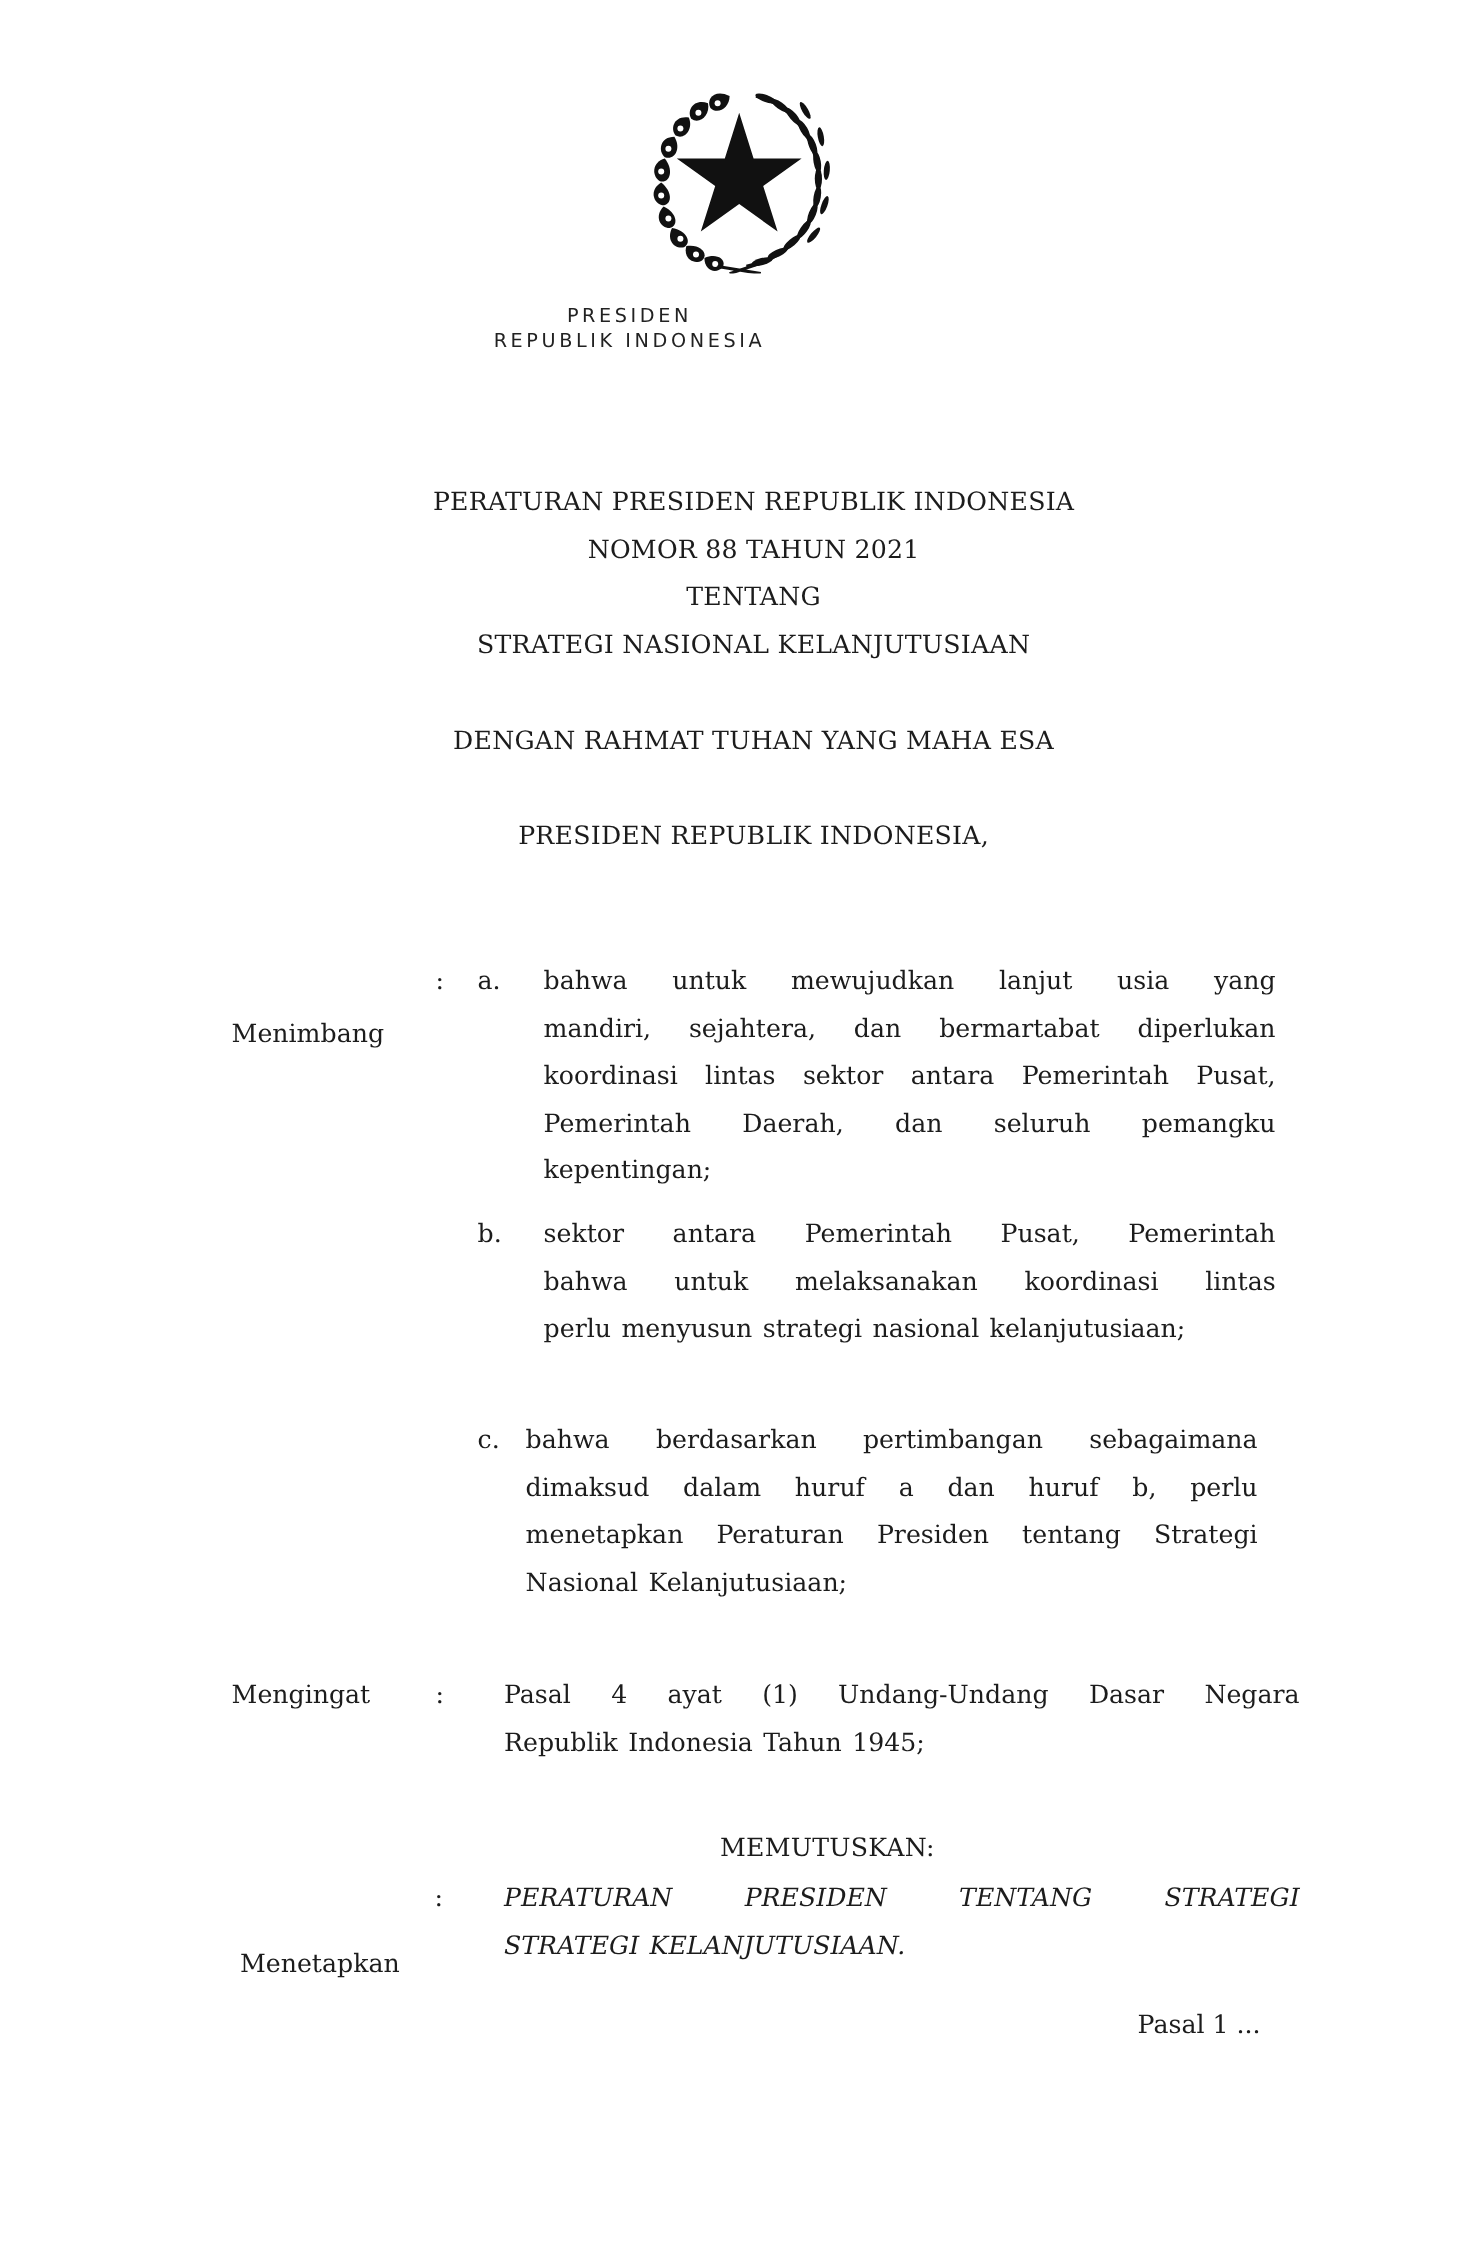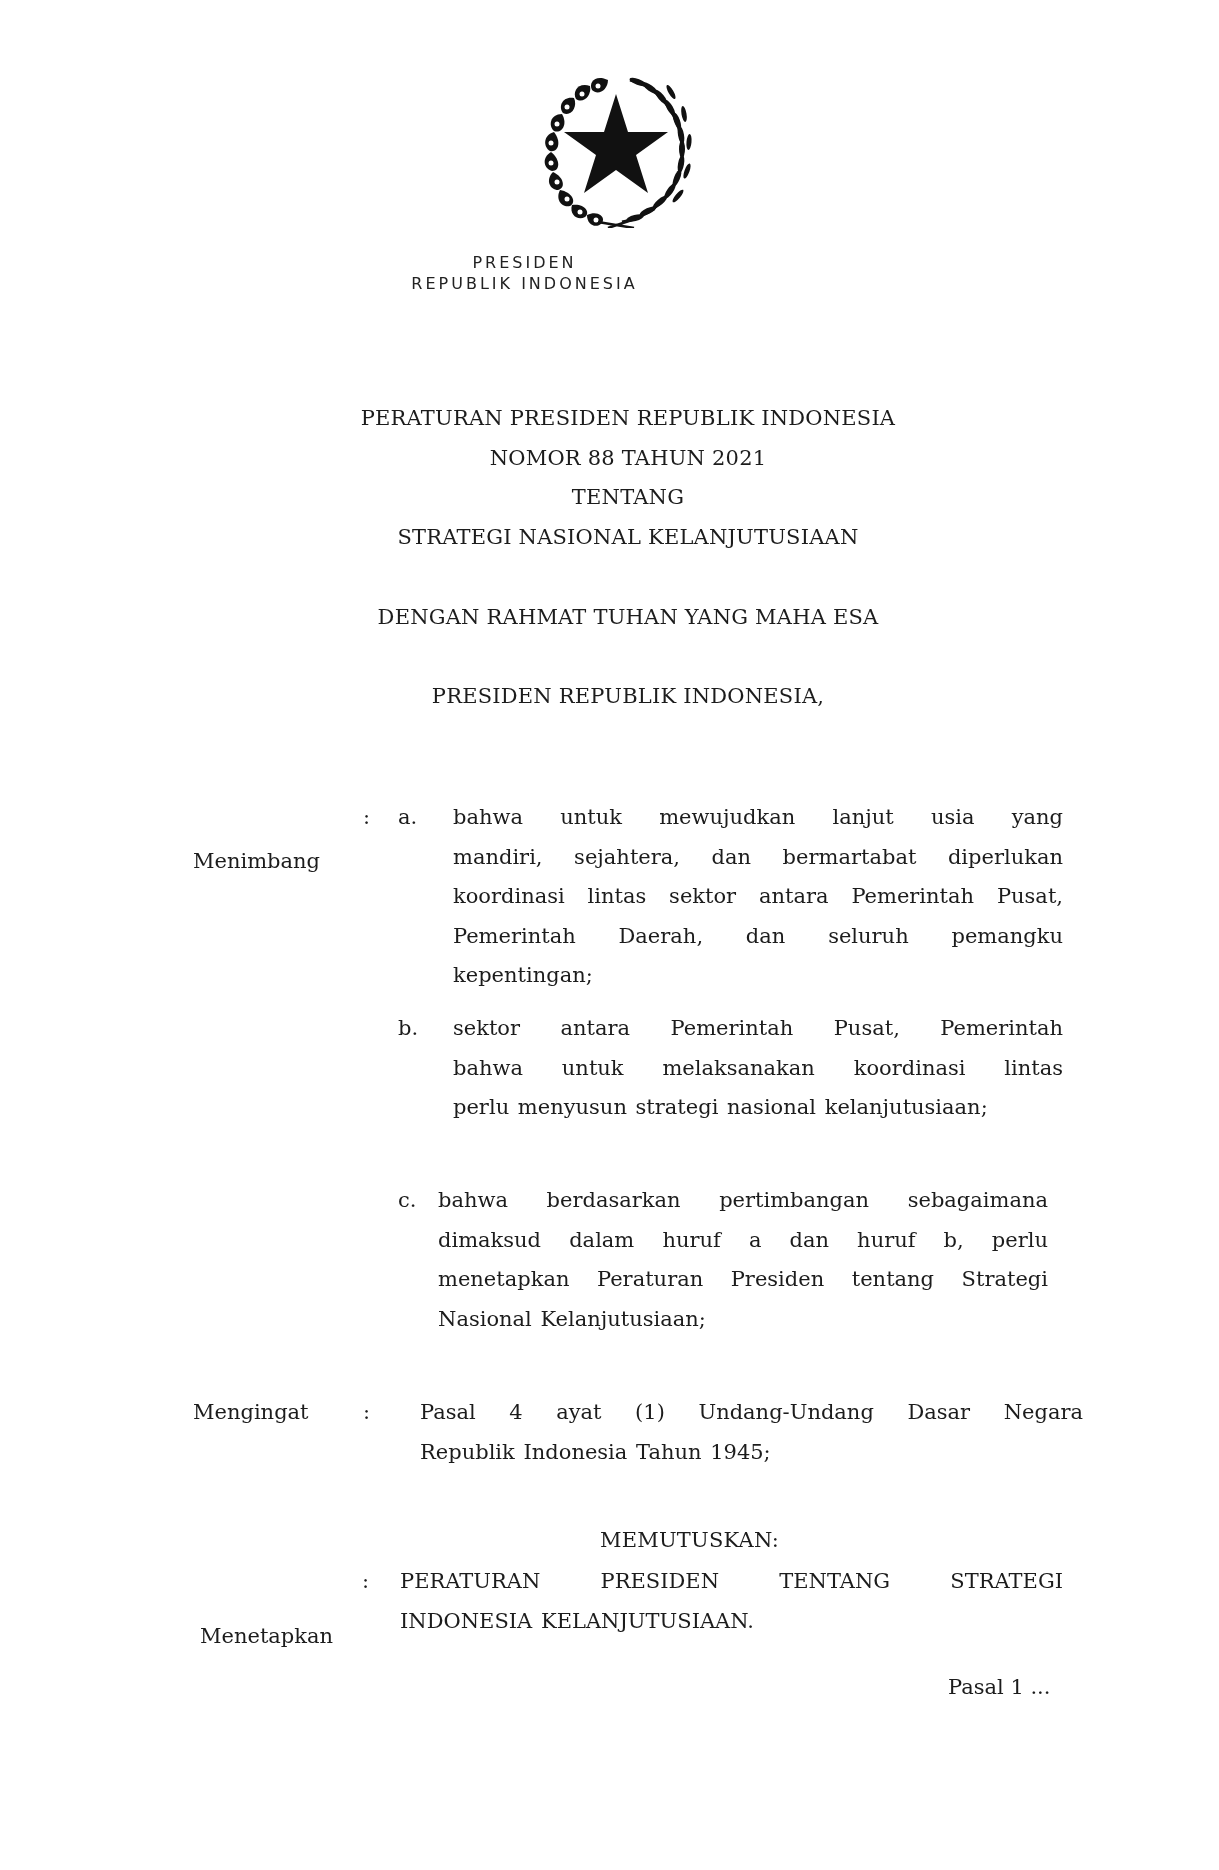--- a/index.html
+++ b/index.html
@@ -149,18 +149,18 @@
 <div class="colon" style="left:363px; top:1400px;">:</div>
 <div class="para" style="left:420px; top:1393px; width:663px;">
   <span class="ln">Pasal 4 ayat (1) Undang-Undang Dasar Negara</span>
   <span class="ln last">Republik Indonesia Tahun 1945;</span>
 </div>
 
 <div class="center-line memutuskan">MEMUTUSKAN:</div>
 
 <div class="label" style="left:200px; top:1624px;">Menetapkan</div>
 <div class="colon" style="left:362px; top:1569px;">:</div>
-<div class="para" style="left:400px; top:1562px; width:663px;">
+<div class="para" style="left:420px; top:1562px; width:663px;font-style:italic;">
   <span class="ln">PERATURAN PRESIDEN TENTANG STRATEGI</span>
-  <span class="ln last">INDONESIA KELANJUTUSIAAN.</span>
+  <span class="ln last">STRATEGI KELANJUTUSIAAN.</span>
 </div>
 
 <div class="catchword">Pasal 1 ...</div>
 
 </body></html>

